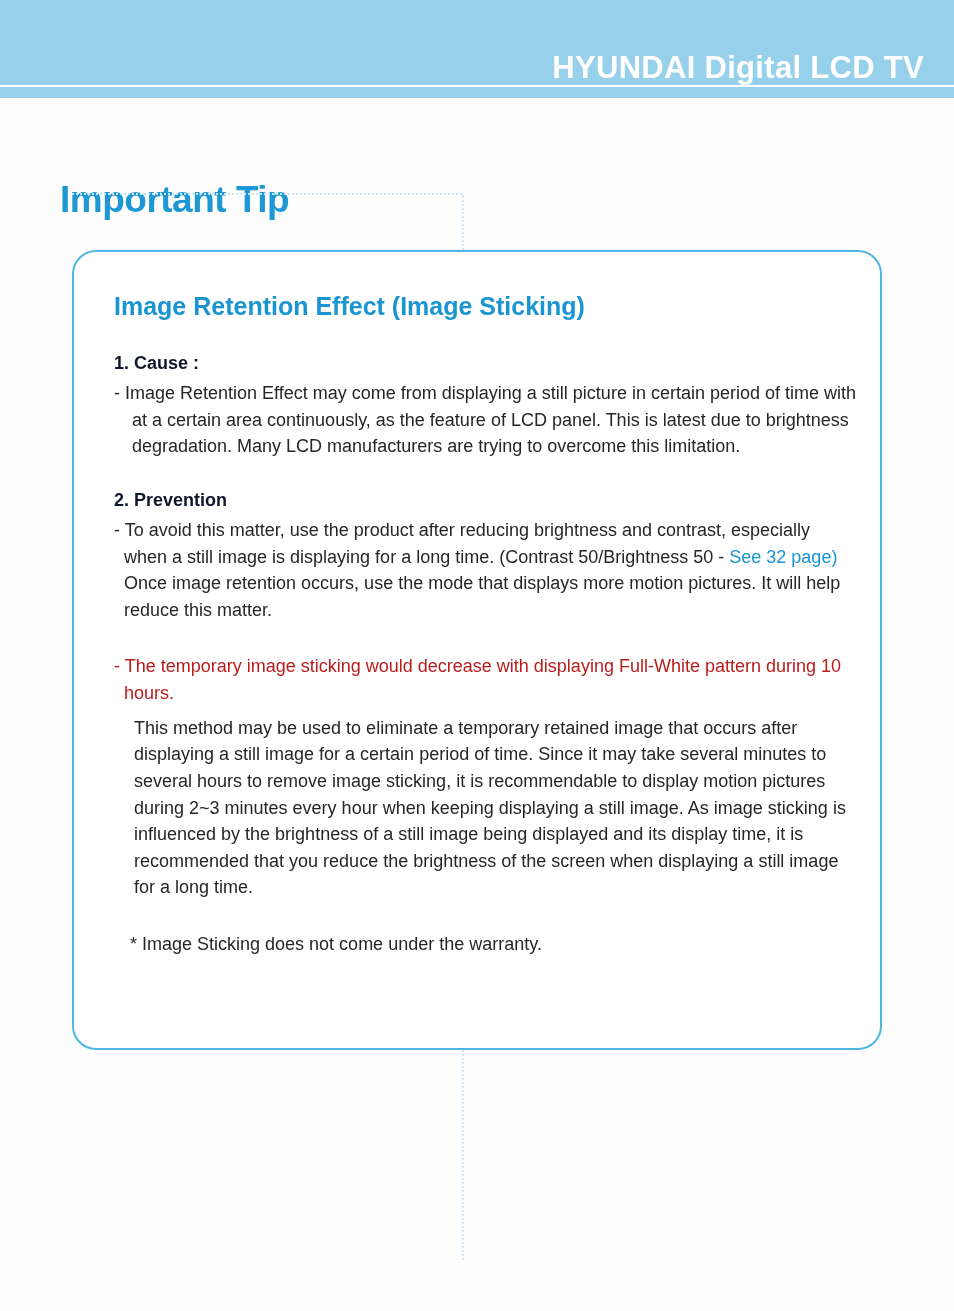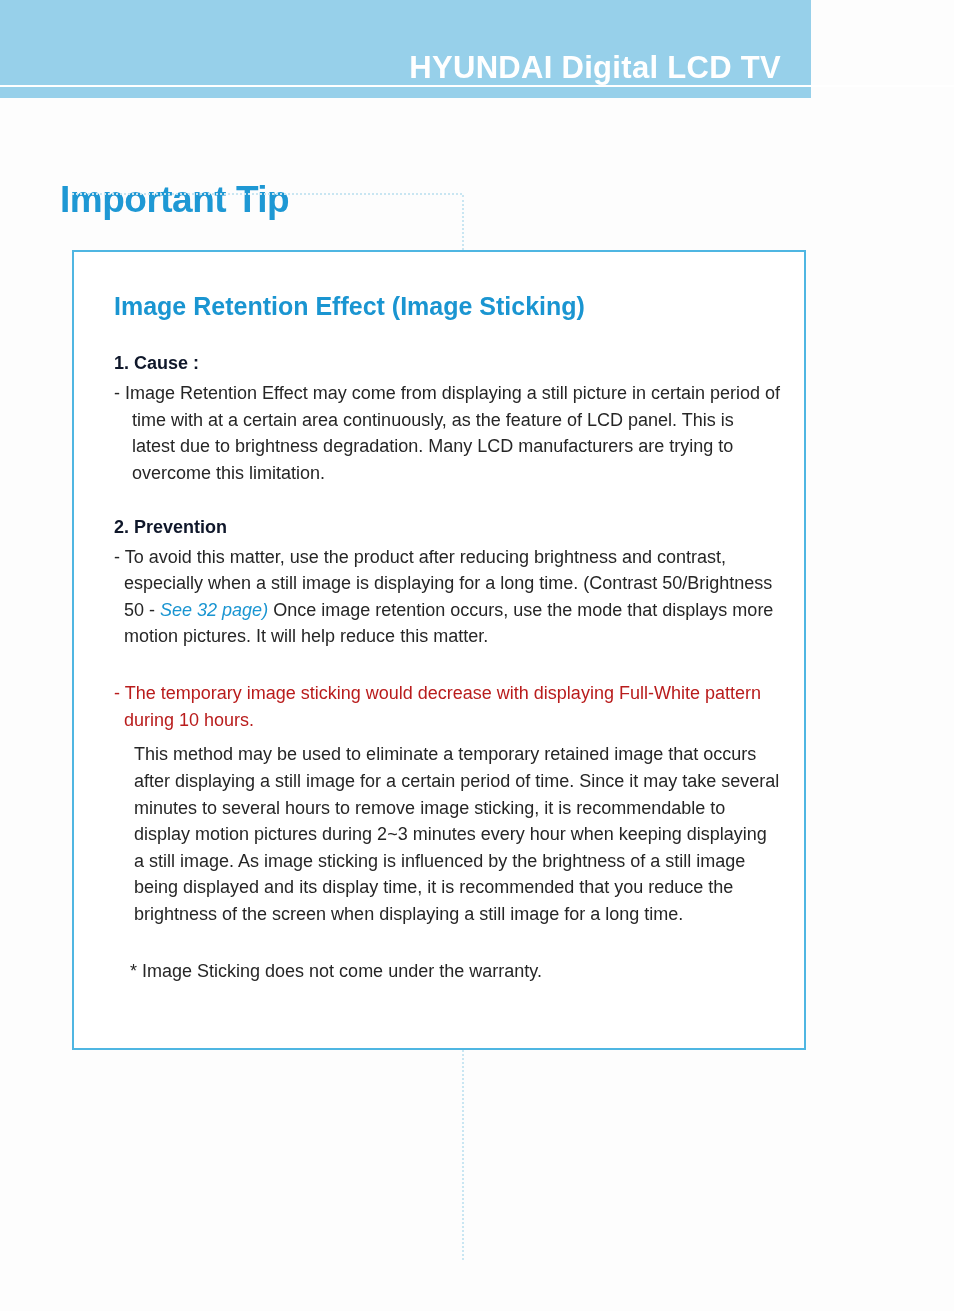--- a/index.html
+++ b/index.html
@@ -7,21 +7,21 @@
     width: 954px;
     height: 1311px;
     background: #fdfdfd;
     font-family: Arial, Helvetica, sans-serif;
     position: relative;
   }
   .header-band {
     position: absolute;
     top: 0;
     left: 0;
-    width: 811px;
+    width: 954px;
     height: 98px;
     background: #97d0ea;
   }
   .header-title {
     position: absolute;
     right: 30px;
     top: 50px;
     color: #ffffff;
     font-size: 31px;
     font-weight: bold;
@@ -65,24 +65,24 @@
     position: absolute;
     left: 462px;
     top: 1050px;
     height: 210px;
     border-left: 2px dotted #c9e6f2;
   }
   .content-box {
     position: absolute;
     left: 72px;
     top: 250px;
-    width: 734px;
+    width: 810px;
     height: 800px;
     border: 2px solid #4fb6e2;
-    border-radius: 0;
+    border-radius: 24px;
     background: #ffffff;
     padding: 40px 24px 28px 40px;
   }
   .box-heading {
     color: #1a95d1;
     font-size: 25px;
     font-weight: bold;
     margin-bottom: 32px;
   }
   .section-heading {
@@ -112,21 +112,20 @@
   .cause-body {
     color: #262626;
     font-size: 18px;
     line-height: 1.48;
     padding-left: 18px;
     text-indent: -18px;
     margin-bottom: 30px;
   }
   .link-text {
     color: #1a95d1;
-    font-style: italic;
   }
   .note-gap { margin-top: 30px; }
   .hang { padding-left: 10px; text-indent: -10px; }
 </style>
 </head>
 <body>
 
 <div class="header-band">
   <div class="header-title">HYUNDAI Digital LCD TV</div>
 </div>

